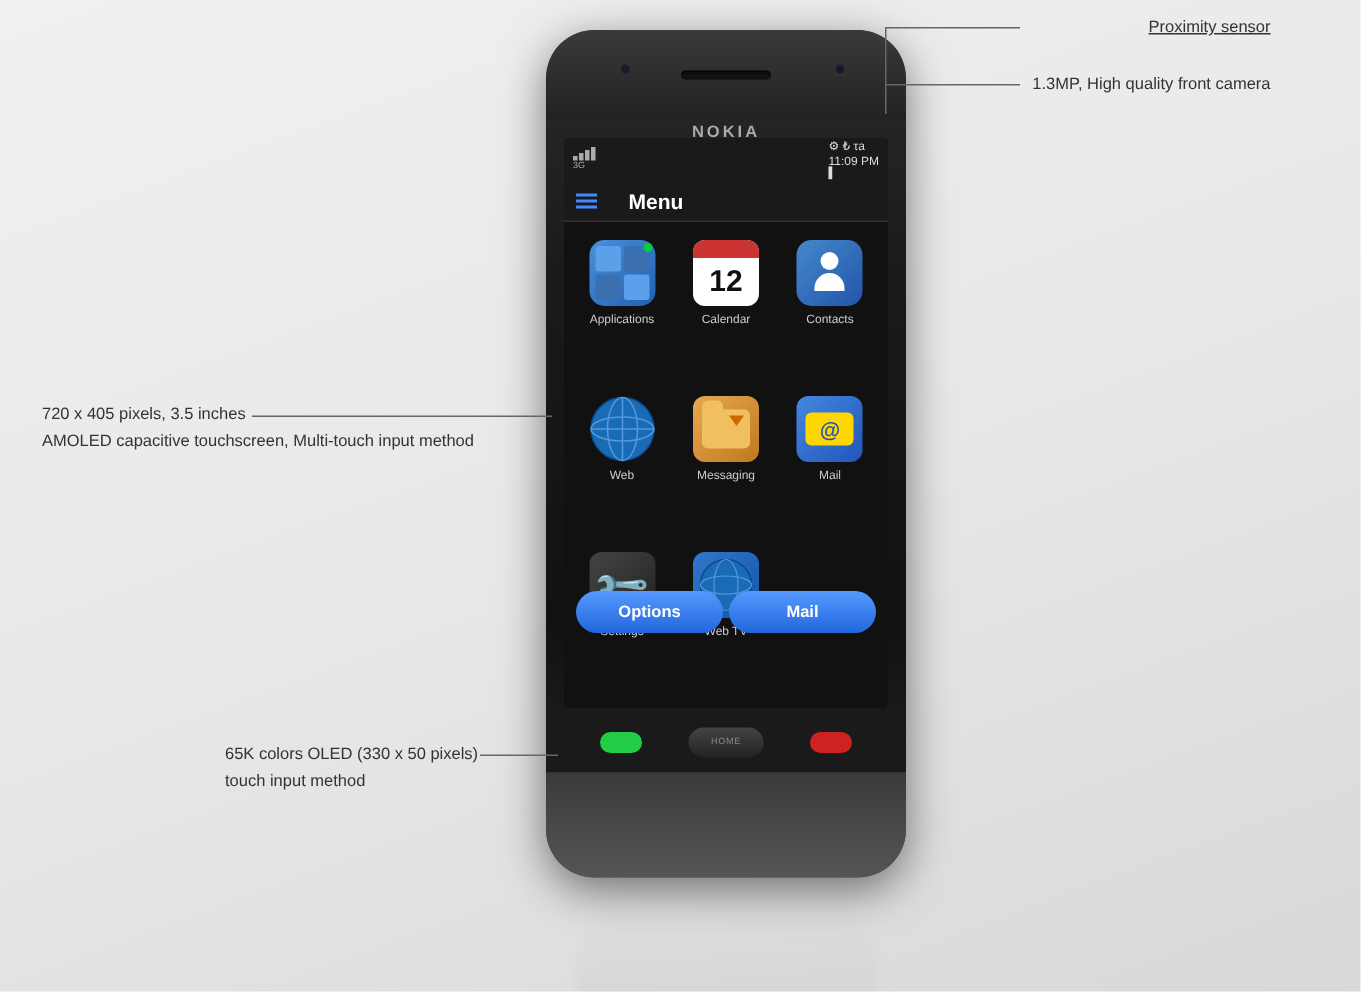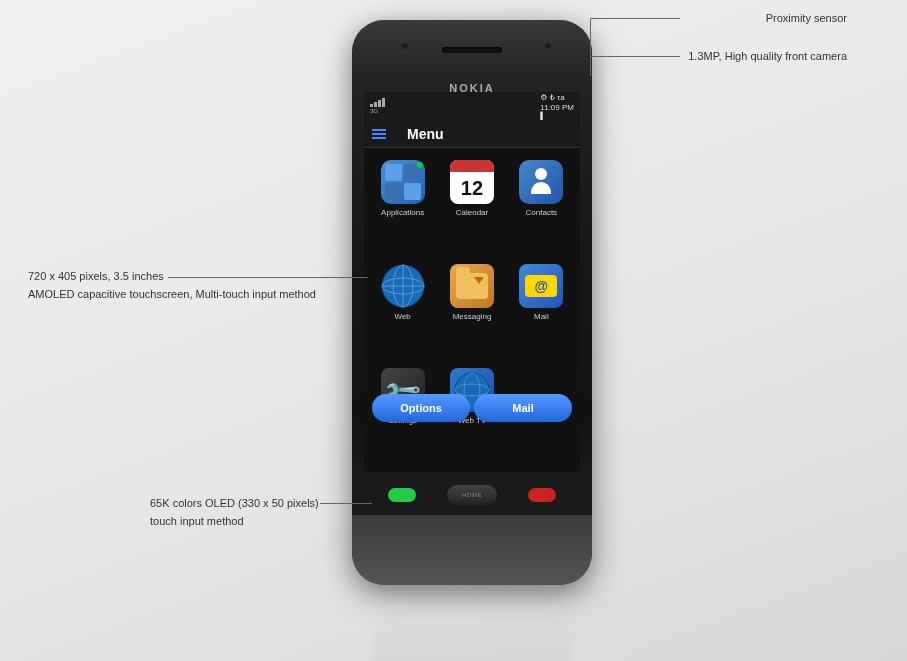--- a/index.html
+++ b/index.html
@@ -16,21 +16,21 @@
     .annotation {
       position: absolute;
       font-size: 11px;
       color: #333;
       line-height: 1.5;
     }
 
     
     .phone-wrapper {
       position: absolute;
-      left: 352px;
+      left: 364px;
       top: 20px;
       width: 240px;
       height: 590px;
     }
 
     .phone-body {
       position: absolute;
       left: 0; top: 0;
       width: 240px;
       height: 565px;
@@ -463,20 +463,21 @@
       filter: blur(2px);
     }
 
     
     .ann-proximity {
       position: absolute;
       top: 10px;
       right: 60px;
       font-size: 11px;
       color: #333;
+      text-decoration: underline;
     }
     .ann-camera {
       position: absolute;
       top: 48px;
       right: 60px;
       font-size: 11px;
       color: #333;
     }
     .ann-screen {
       position: absolute;

